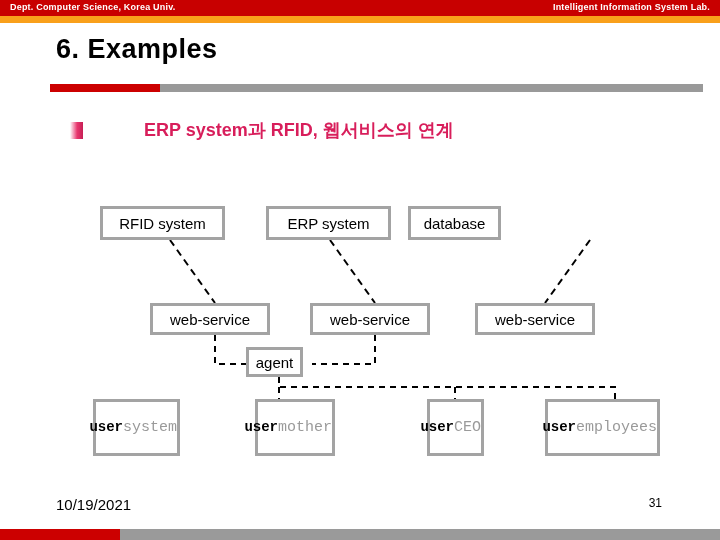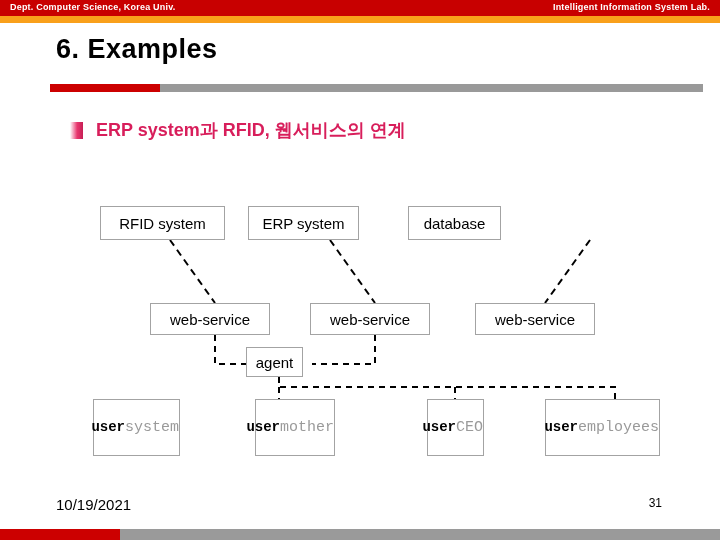--- a/index.html
+++ b/index.html
@@ -69,20 +69,21 @@
     background: #cc0000;
   }
 
   
   #bullet-row {
     position: absolute;
     left: 70px;
     top: 118px;
     display: flex;
     align-items: center;
+    gap: 48px;
   }
   #bullet-marker {
     width: 13px;
     height: 17px;
     background: linear-gradient(to right, #ffffff 0%, #e8356d 55%, #c61f55 100%);
     margin-right: 13px;
     flex: none;
   }
   #bullet-text {
     font-size: 18px;
@@ -100,21 +101,21 @@
     height: 540px;
     pointer-events: none;
   }
   #diagram-svg {
     position: absolute;
     left: 0; top: 0;
   }
 
   .node-box {
     position: absolute;
-    border: 1px solid #a3a3a3;
+    border: 3px solid #a3a3a3;
     background: #ffffff;
     box-sizing: border-box;
     display: flex;
     align-items: center;
     justify-content: center;
     font-size: 15px;
     color: #000000;
     white-space: nowrap;
   }
   .node-box.tall {
@@ -195,21 +196,21 @@
     <polyline points="375,335 375,364 312,364" fill="none" stroke="#000" stroke-width="2" stroke-dasharray="6,5"></polyline>
 
     <polyline points="279,377 279,387 615,387 615,399" fill="none" stroke="#000" stroke-width="2" stroke-dasharray="6,5"></polyline>
     <line x1="279" y1="387" x2="279" y2="399" stroke="#000" stroke-width="2" stroke-dasharray="6,5"></line>
     <line x1="455" y1="387" x2="455" y2="399" stroke="#000" stroke-width="2" stroke-dasharray="6,5"></line>
   </svg>
 
   <div class="node-box" style="left:100px; top:206px; width:125px; height:34px;">
     <span>RFID system</span>
   </div>
-  <div class="node-box" style="left:248px; top:206px; width:111px; height:34px;justify-content:center;">
+  <div class="node-box" style="left:266px; top:206px; width:125px; height:34px;justify-content:center;">
     <span>ERP system</span>
   </div>
   <div class="node-box" style="left:408px; top:206px; width:93px; height:34px;">
     <span>database</span>
   </div>
 
   <div class="node-box" style="left:150px; top:303px; width:120px; height:32px;">
     <span>web-service</span>
   </div>
   <div class="node-box" style="left:310px; top:303px; width:120px; height:32px;">

